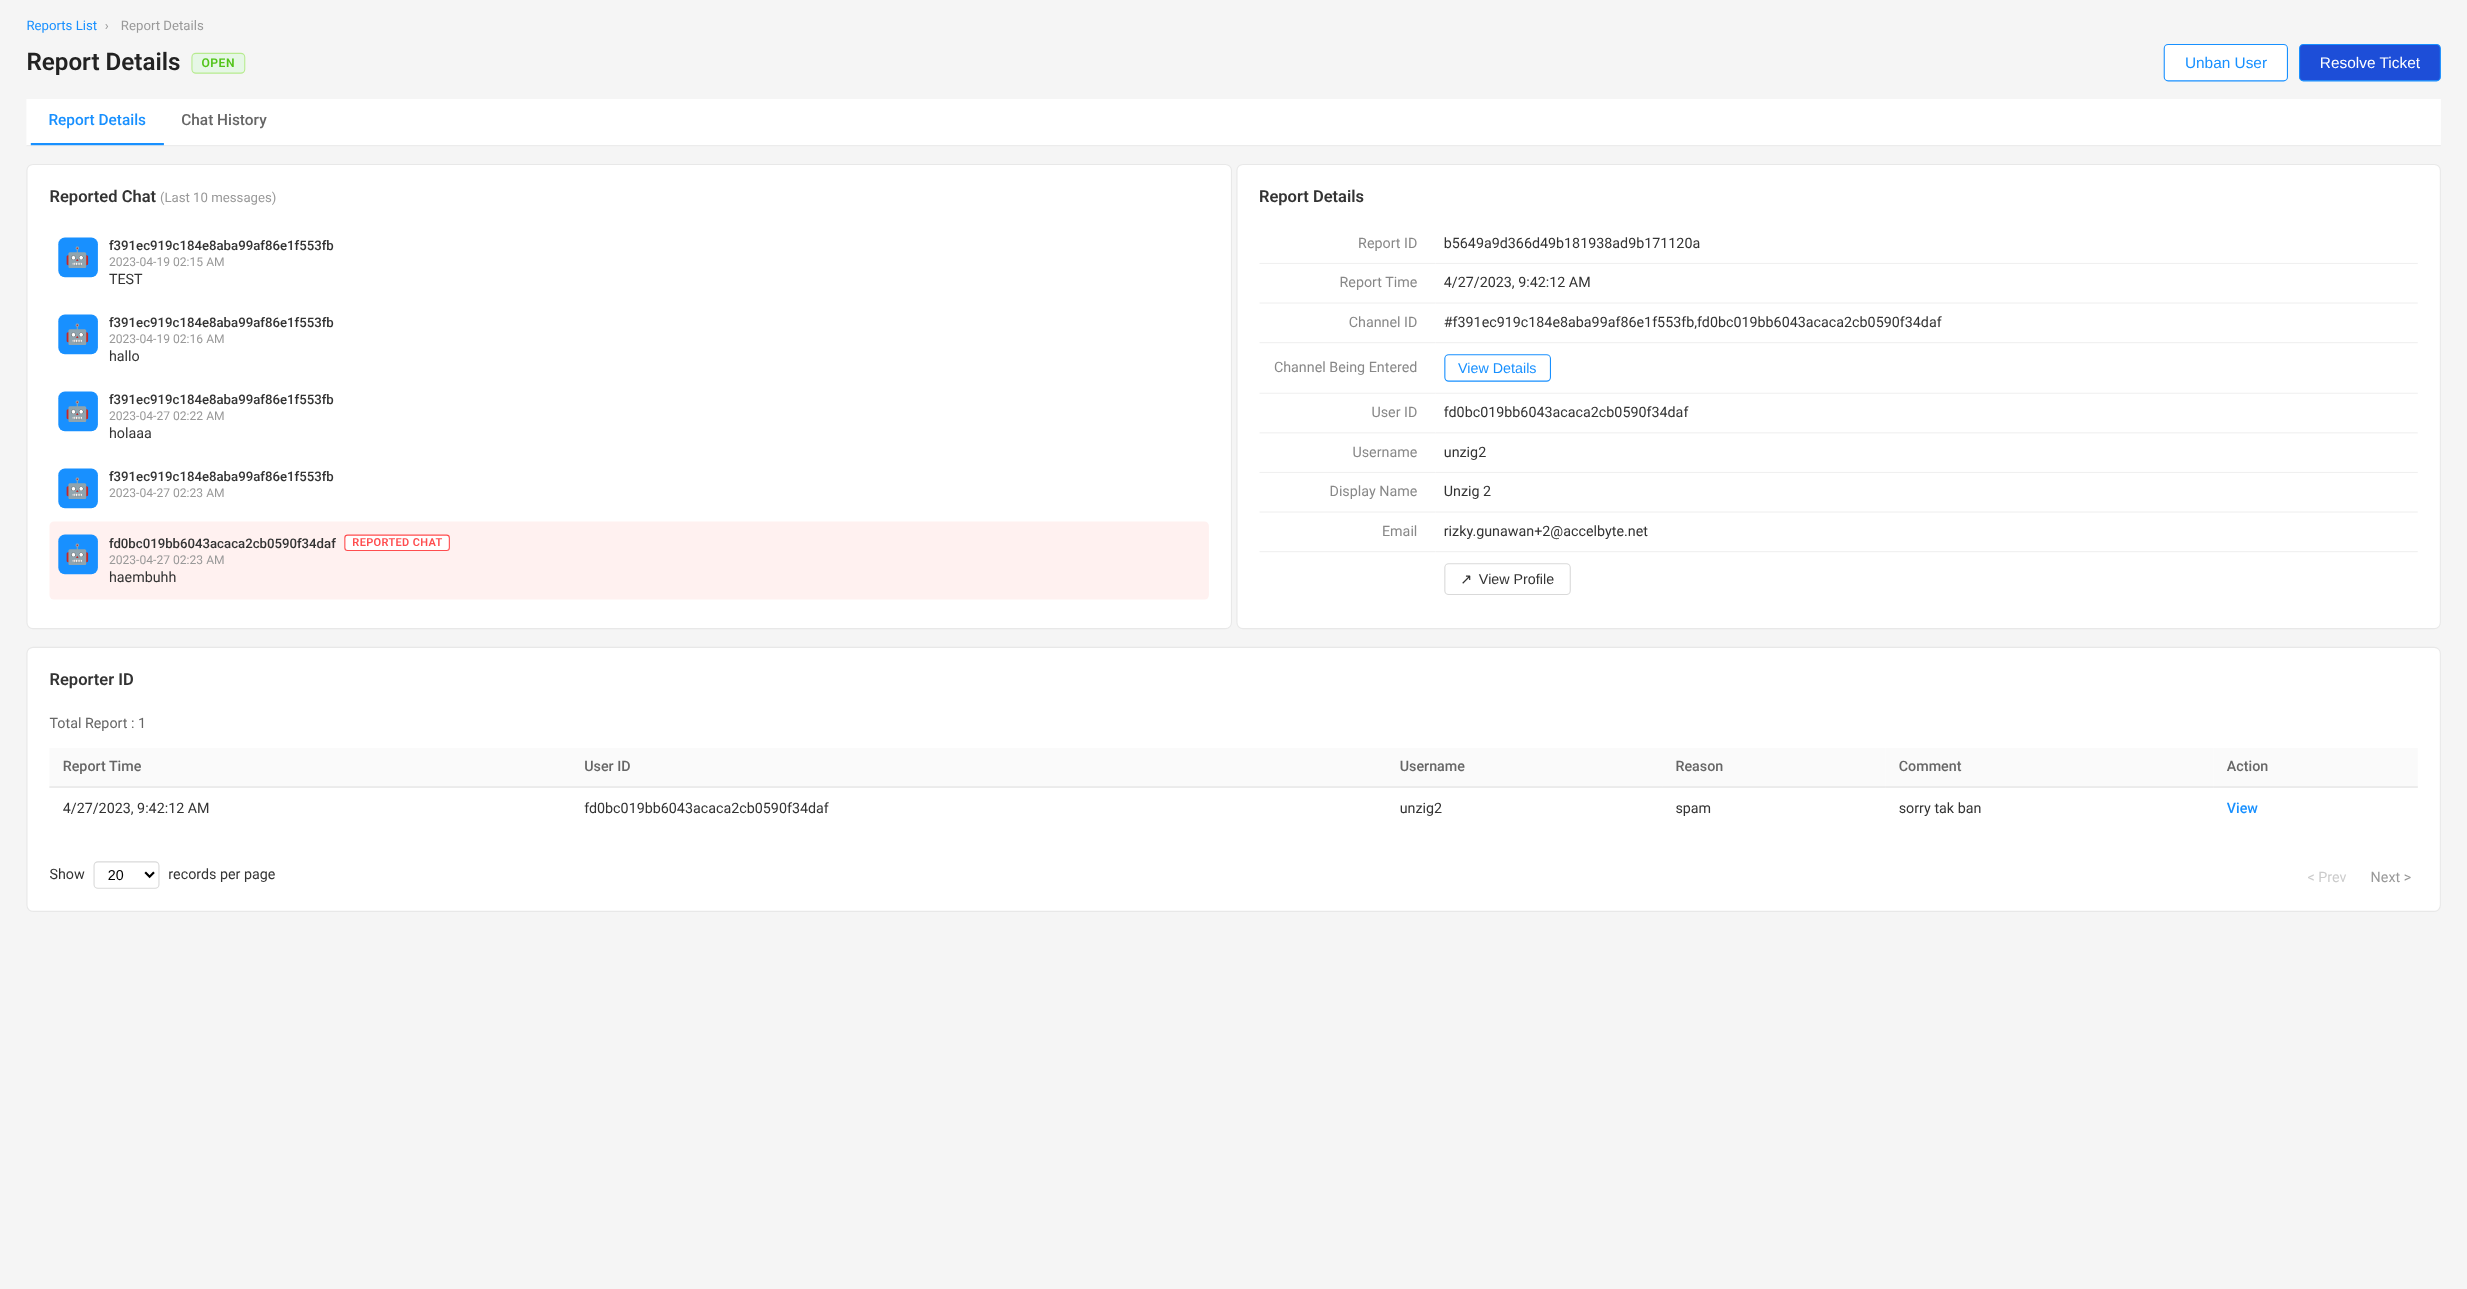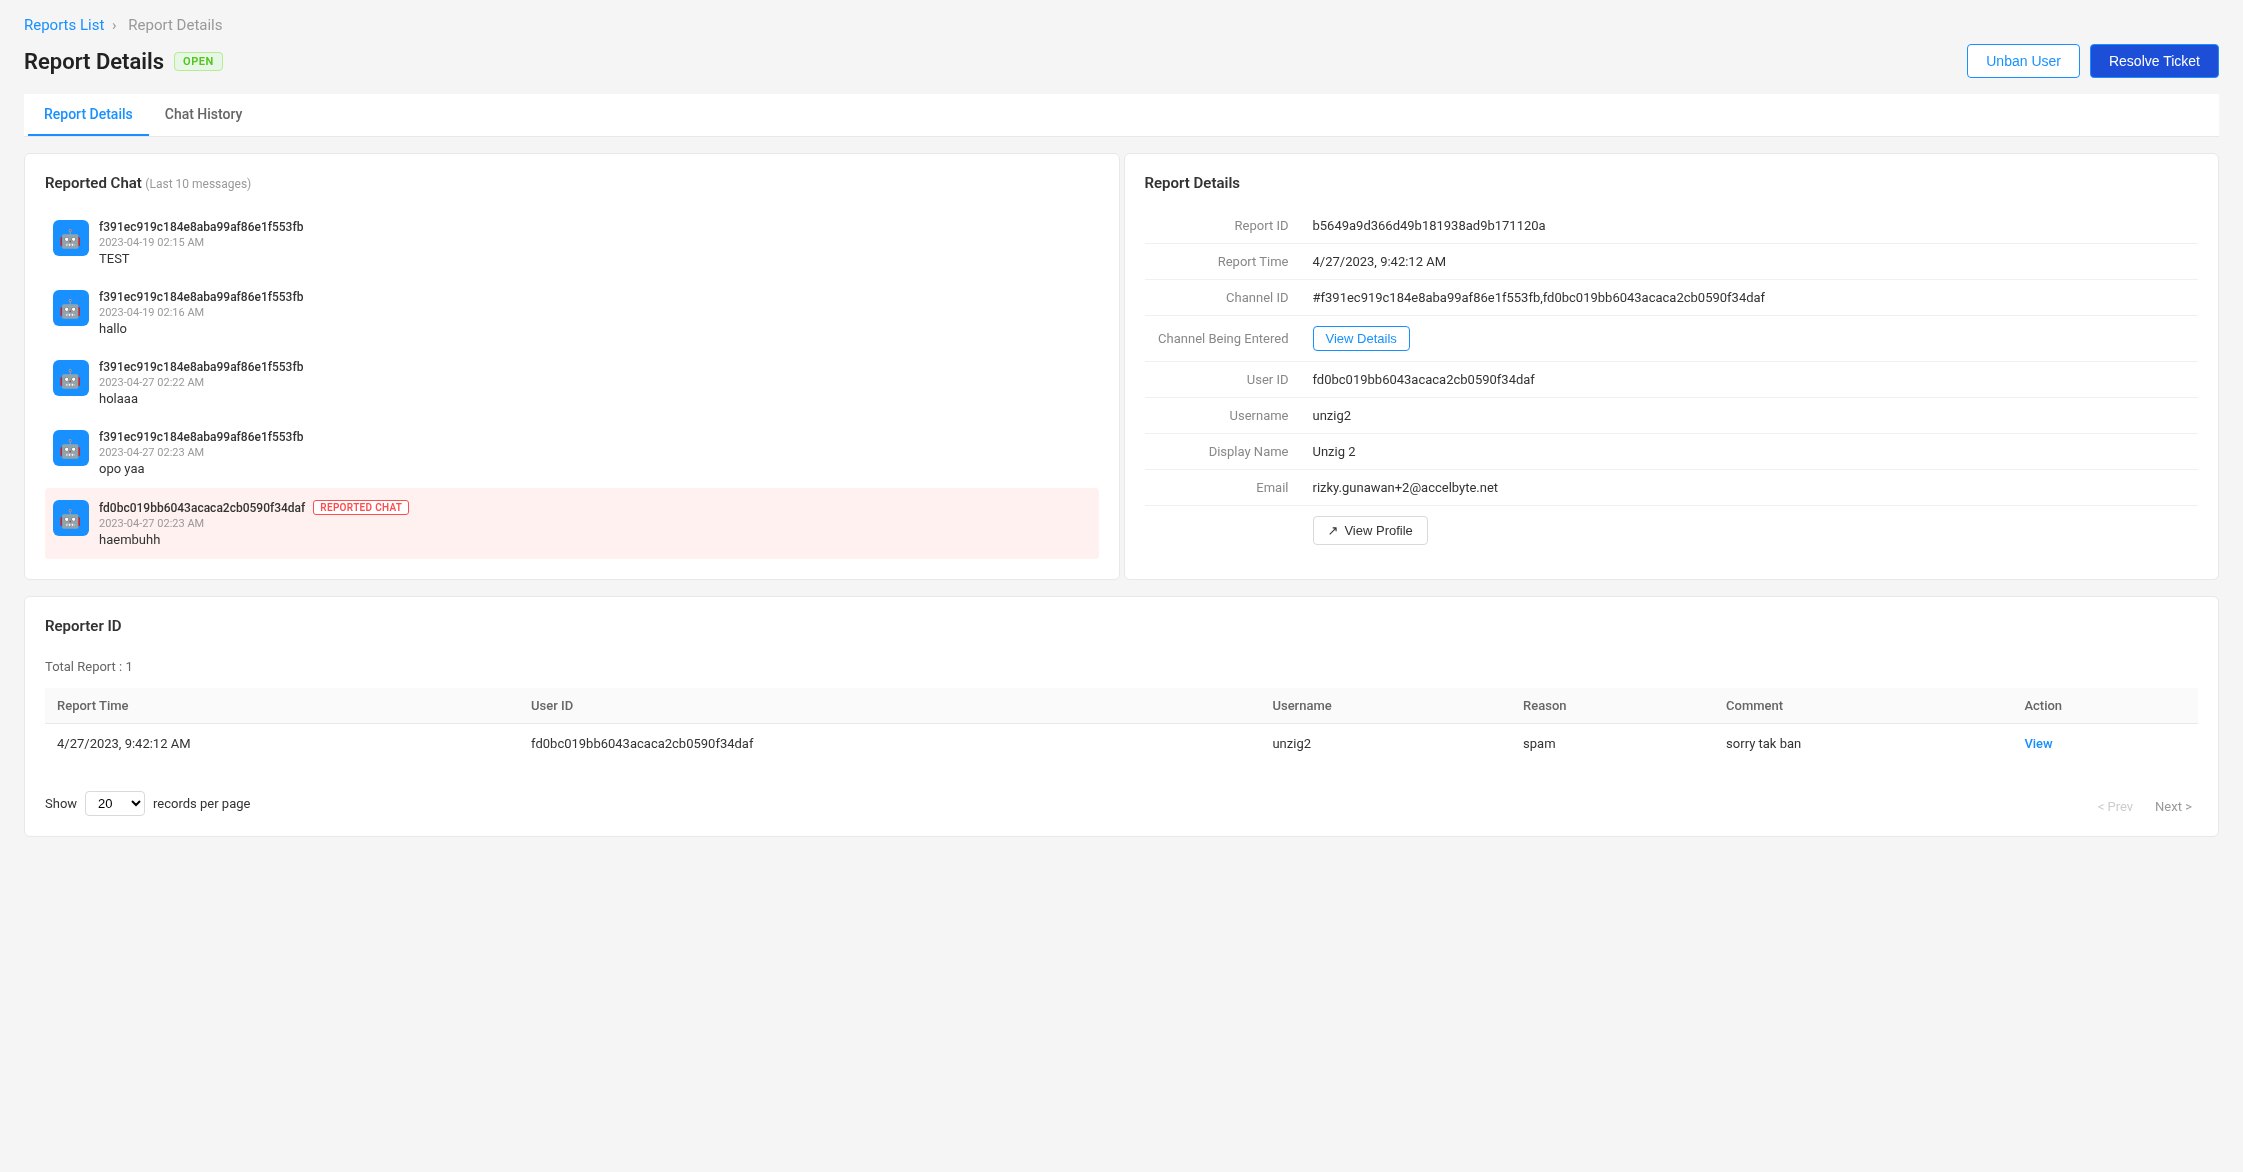--- a/index.html
+++ b/index.html
@@ -1,20 +1,20 @@
 <!DOCTYPE html>
 <html><head>
   <meta charset="utf-8">
   <style>
     * { box-sizing: border-box; margin: 0; padding: 0; }
     body { font-family: -apple-system, BlinkMacSystemFont, 'Segoe UI', Roboto, sans-serif; background: #f5f5f5; color: #333; font-size: 14px; }
 
     .page-wrapper { padding: 16px 24px; min-height: 100vh; background: #f5f5f5; }
 
-    .breadcrumb { font-size: 15px; color: #666; margin-bottom: 10px; }
+    .breadcrumb { font-size: 12px; color: #666; margin-bottom: 10px; }
     .breadcrumb a { color: #1890ff; text-decoration: none; }
     .breadcrumb span { color: #999; margin: 0 4px; }
 
     .page-header { display: flex; align-items: center; justify-content: space-between; margin-bottom: 16px; }
     .page-title-area { display: flex; align-items: center; gap: 10px; }
     .page-title { font-size: 22px; font-weight: 600; color: #222; }
     .status-badge { background: #e6f7e6; color: #52c41a; border: 1px solid #b7eb8f; border-radius: 4px; font-size: 11px; font-weight: 600; padding: 2px 8px; letter-spacing: 0.5px; }
 
     .header-actions { display: flex; gap: 10px; border-radius: 14px; }
     .btn-outline { background: #fff; border: 1px solid #1890ff; color: #1890ff; border-radius: 4px; padding: 8px 18px; font-size: 14px; cursor: pointer; font-weight: 500; }
@@ -154,21 +154,20 @@
 
         <div class="chat-item">
           <div class="avatar">
             <span>🤖</span>
           </div>
           <div class="chat-content">
             <div class="chat-header-row">
               <span class="chat-user-id">f391ec919c184e8aba99af86e1f553fb</span>
             </div>
             <div class="chat-timestamp">2023-04-27 02:23 AM</div>
-            <div class="chat-message">opo yaa</div>
           </div>
         </div>
 
         <div class="chat-item reported">
           <div class="avatar">
             <span>🤖</span>
           </div>
           <div class="chat-content">
             <div class="chat-header-row">
               <span class="chat-user-id">fd0bc019bb6043acaca2cb0590f34daf</span>

